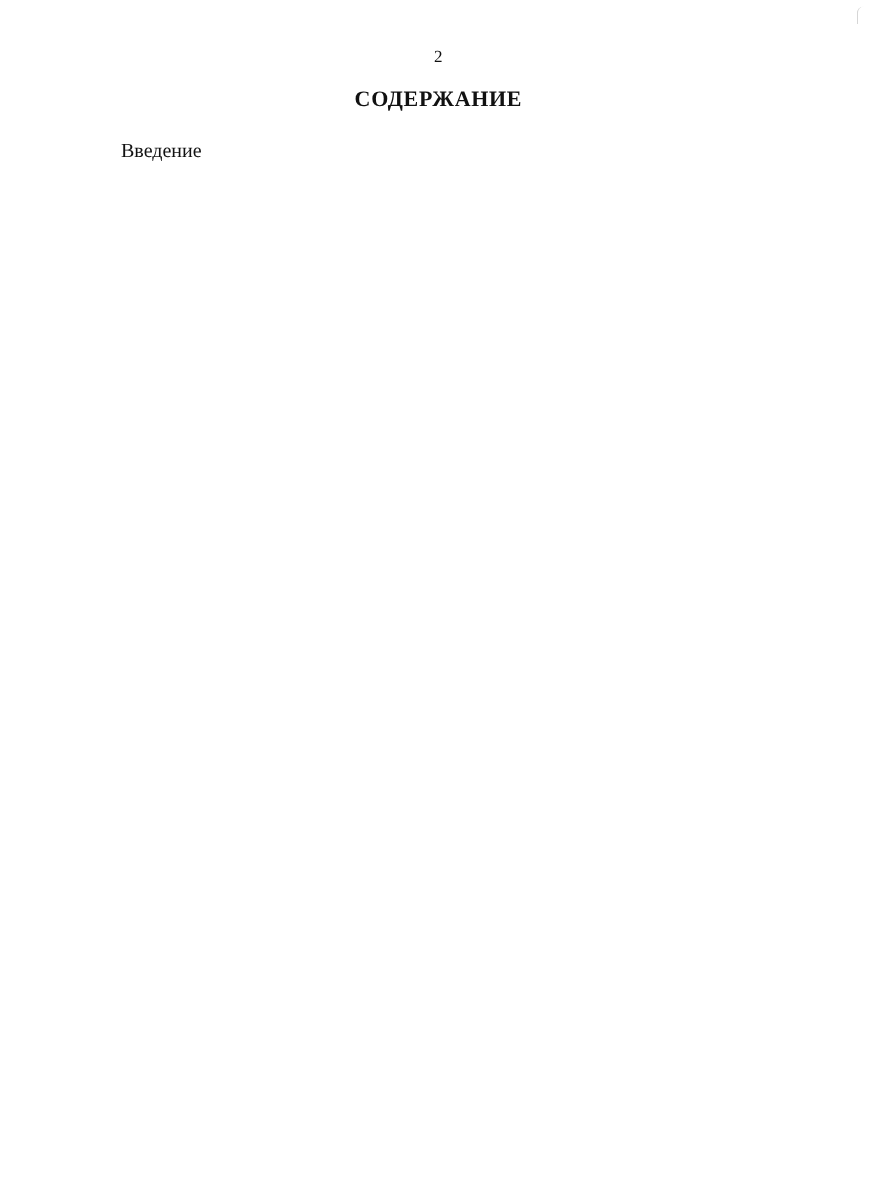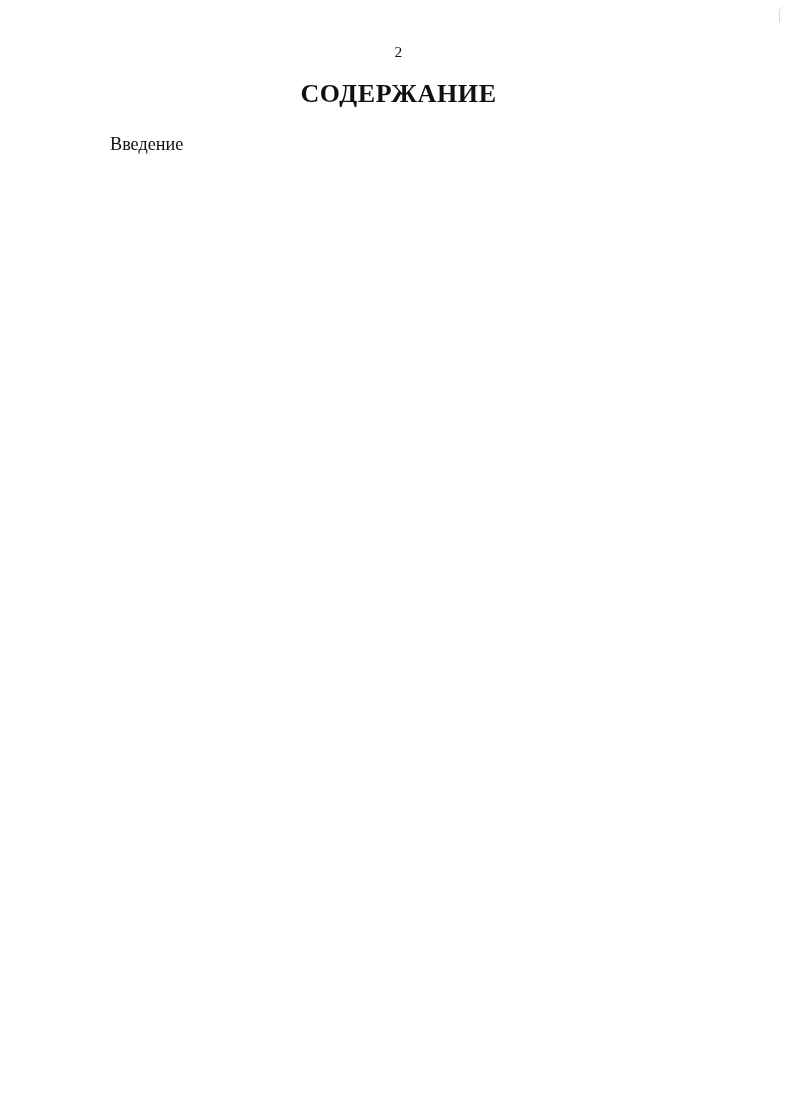--- a/index.html
+++ b/index.html
@@ -40,21 +40,21 @@
     text-align: center;
     font-size: 15.5px;
     line-height: 1;
     padding-top: 44px;
     letter-spacing: 0.2px;
   }
 
   .doc-title {
     text-align: center;
     font-weight: bold;
-    font-size: 26px;
+    font-size: 20px;
     letter-spacing: 0.6px;
     margin-top: 19px;
   }
 
   .toc {
     margin-top: 26px;
     padding-left: 110px;
     padding-right: 48px;
   }
 

